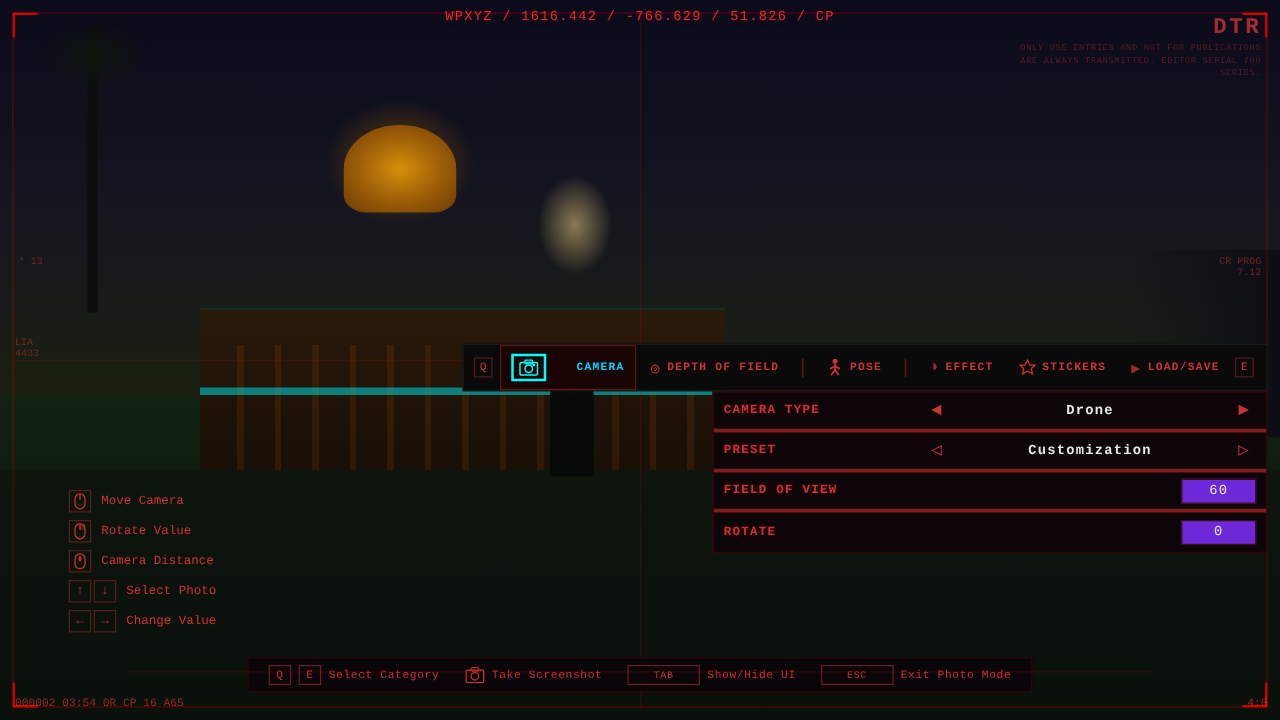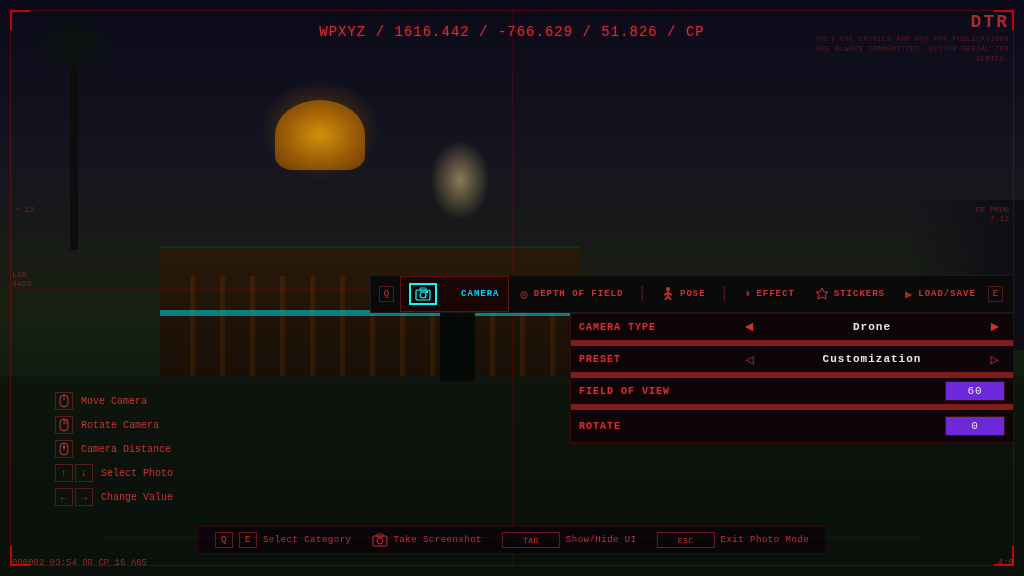--- a/index.html
+++ b/index.html
@@ -181,25 +181,24 @@
       background: #cc000030;
     }
 
     
     .hud-coords {
       position: absolute;
       top: 8px;
       left: 50%;
       transform: translateX(-50%);
       color: #cc3333;
-      font-size: 14px;
+      font-size: 11px;
       letter-spacing: 1px;
       text-shadow: 0 0 4px #cc000080;
       white-space: nowrap;
-      margin-top: 16px;
     }
 
     
     .dtr-logo {
       position: absolute;
       top: 12px;
       right: 15px;
       color: #cc3333;
       font-size: 18px;
       font-weight: bold;
@@ -322,21 +321,21 @@
       right: 10px;
       background: #0d0508;
       border: 1px solid #3a0a0a;
       padding: 0;
     }
 
     .panel-row {
       display: flex;
       align-items: center;
       height: 32px;
-      border-bottom: 6px solid #7f1d1d;
+      border-bottom: 3px solid #7f1d1d;
       padding: 0 8px;
     }
     .panel-row:last-child {
       border-bottom: none;
     }
 
     .panel-label {
       color: #cc3333;
       font-size: 10px;
       font-weight: bold;
@@ -634,21 +633,21 @@
   </div>
 
   <div class="control-item">
     <div class="control-icon">
       <svg width="12" height="14" viewBox="0 0 12 14">
         <rect x="2" y="1" width="8" height="12" rx="4" fill="none" stroke="#cc3333" stroke-width="1"></rect>
         <line x1="6" y1="1" x2="6" y2="6" stroke="#cc3333" stroke-width="1"></line>
         <rect x="6" y="1" width="4" height="5" rx="0 4 0 0" fill="#cc333350"></rect>
       </svg>
     </div>
-    <span>Rotate Camera</span>
+    <span>Rotate Value</span>
   </div>
 
   <div class="control-item">
     <div class="control-icon">
       <svg width="12" height="14" viewBox="0 0 12 14">
         <rect x="2" y="1" width="8" height="12" rx="4" fill="none" stroke="#cc3333" stroke-width="1"></rect>
         <rect x="5" y="3" width="2" height="4" rx="1" fill="#cc3333"></rect>
       </svg>
     </div>
     <span>Camera Distance</span>

